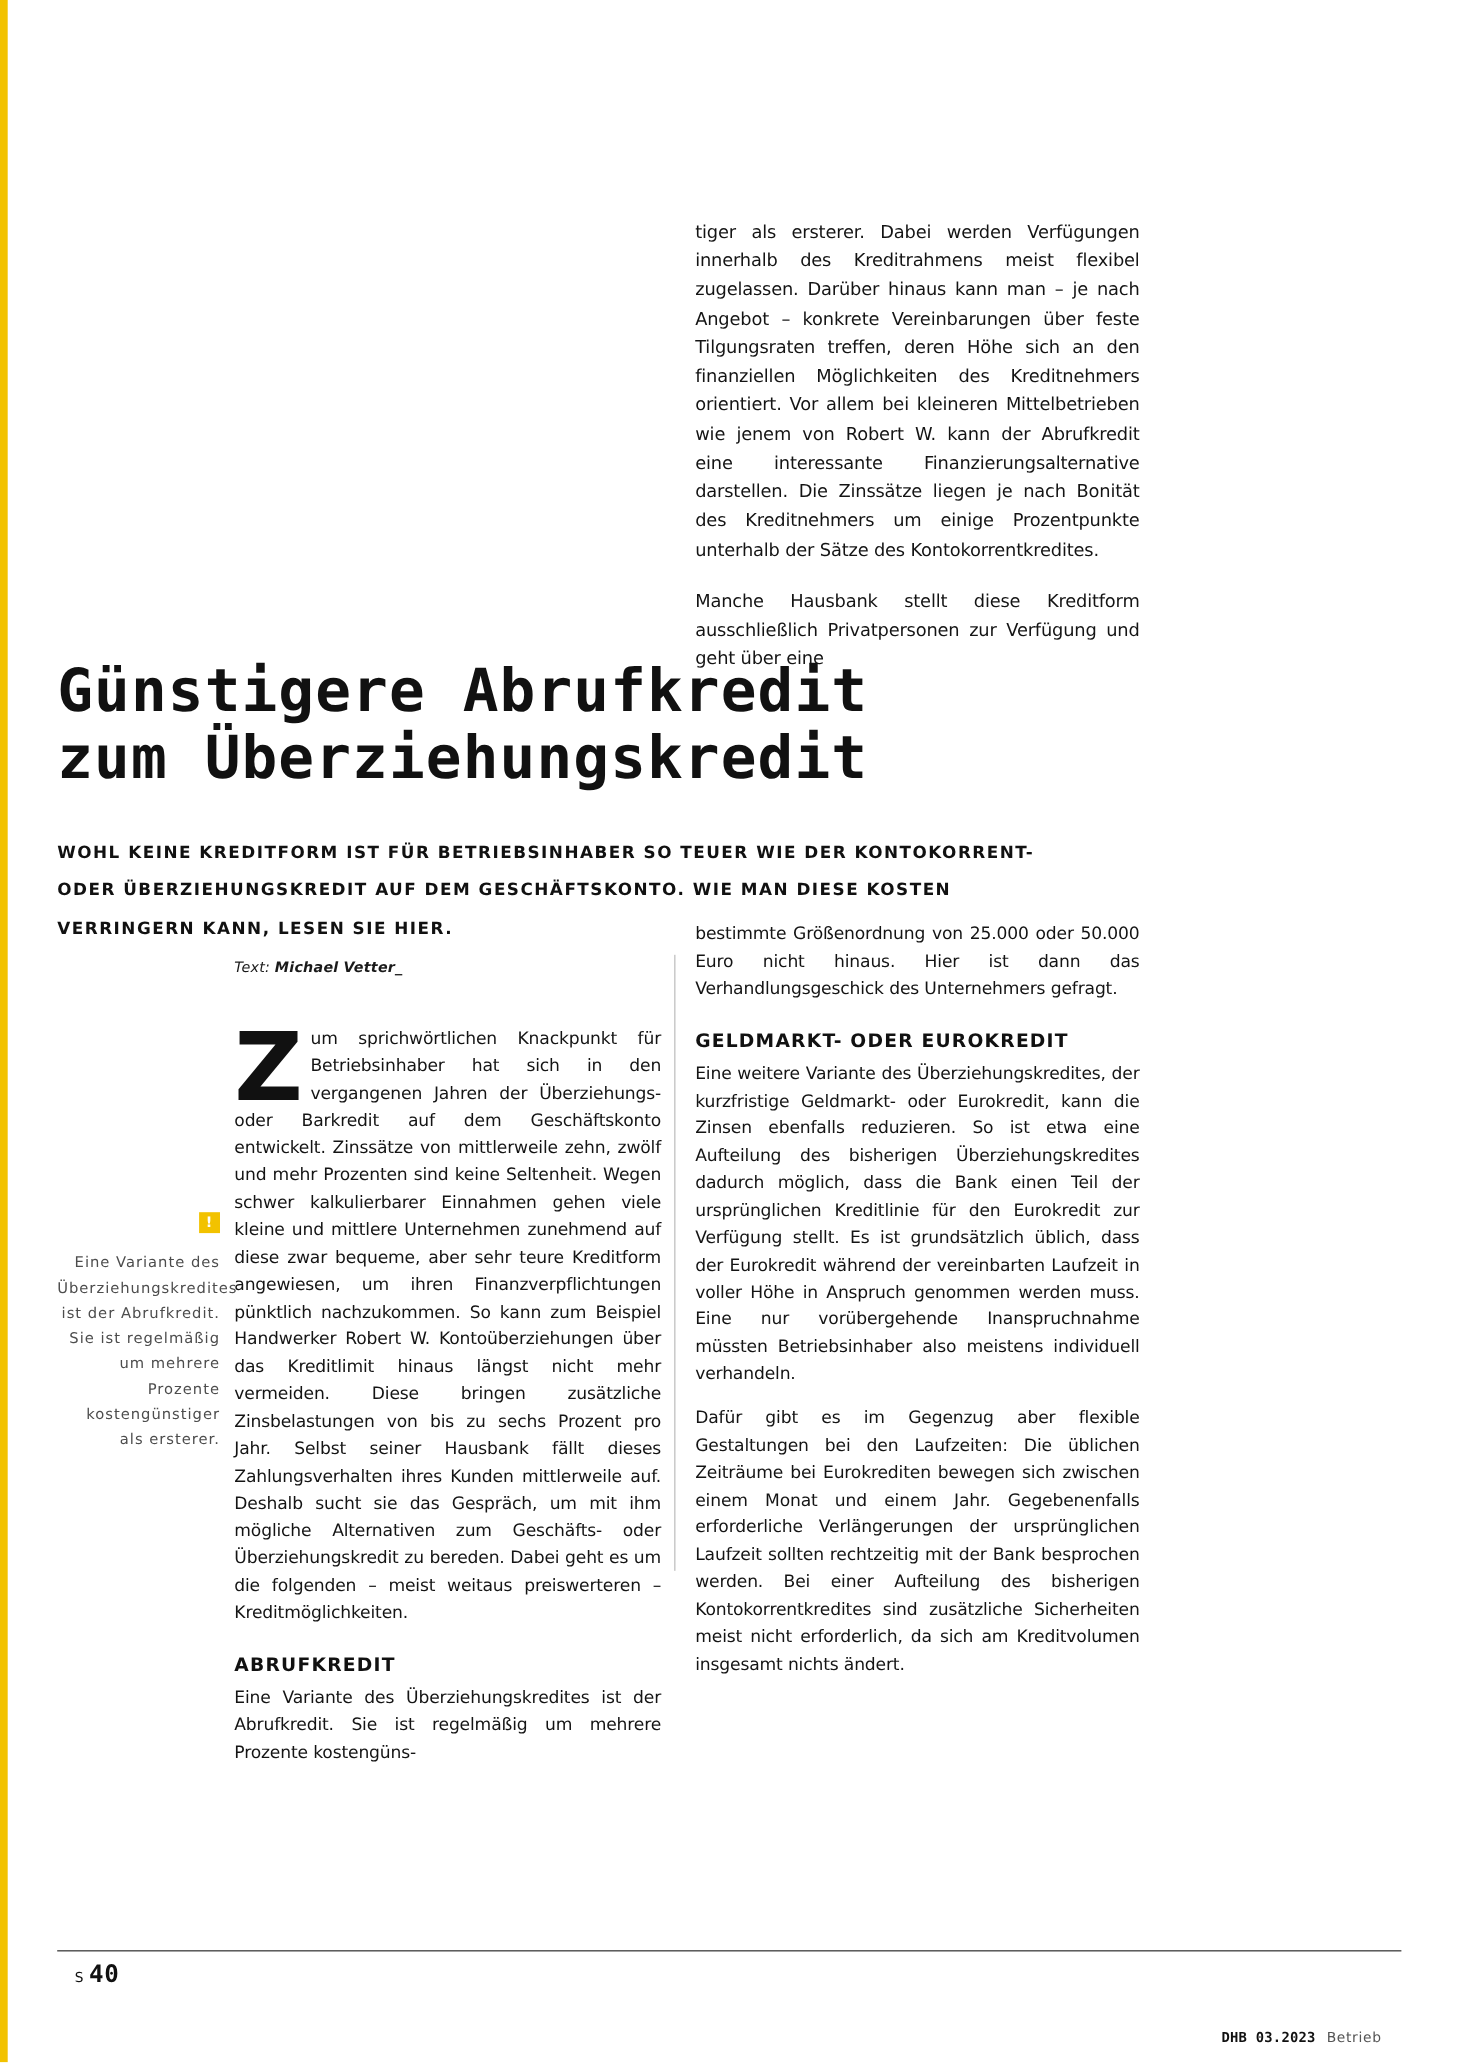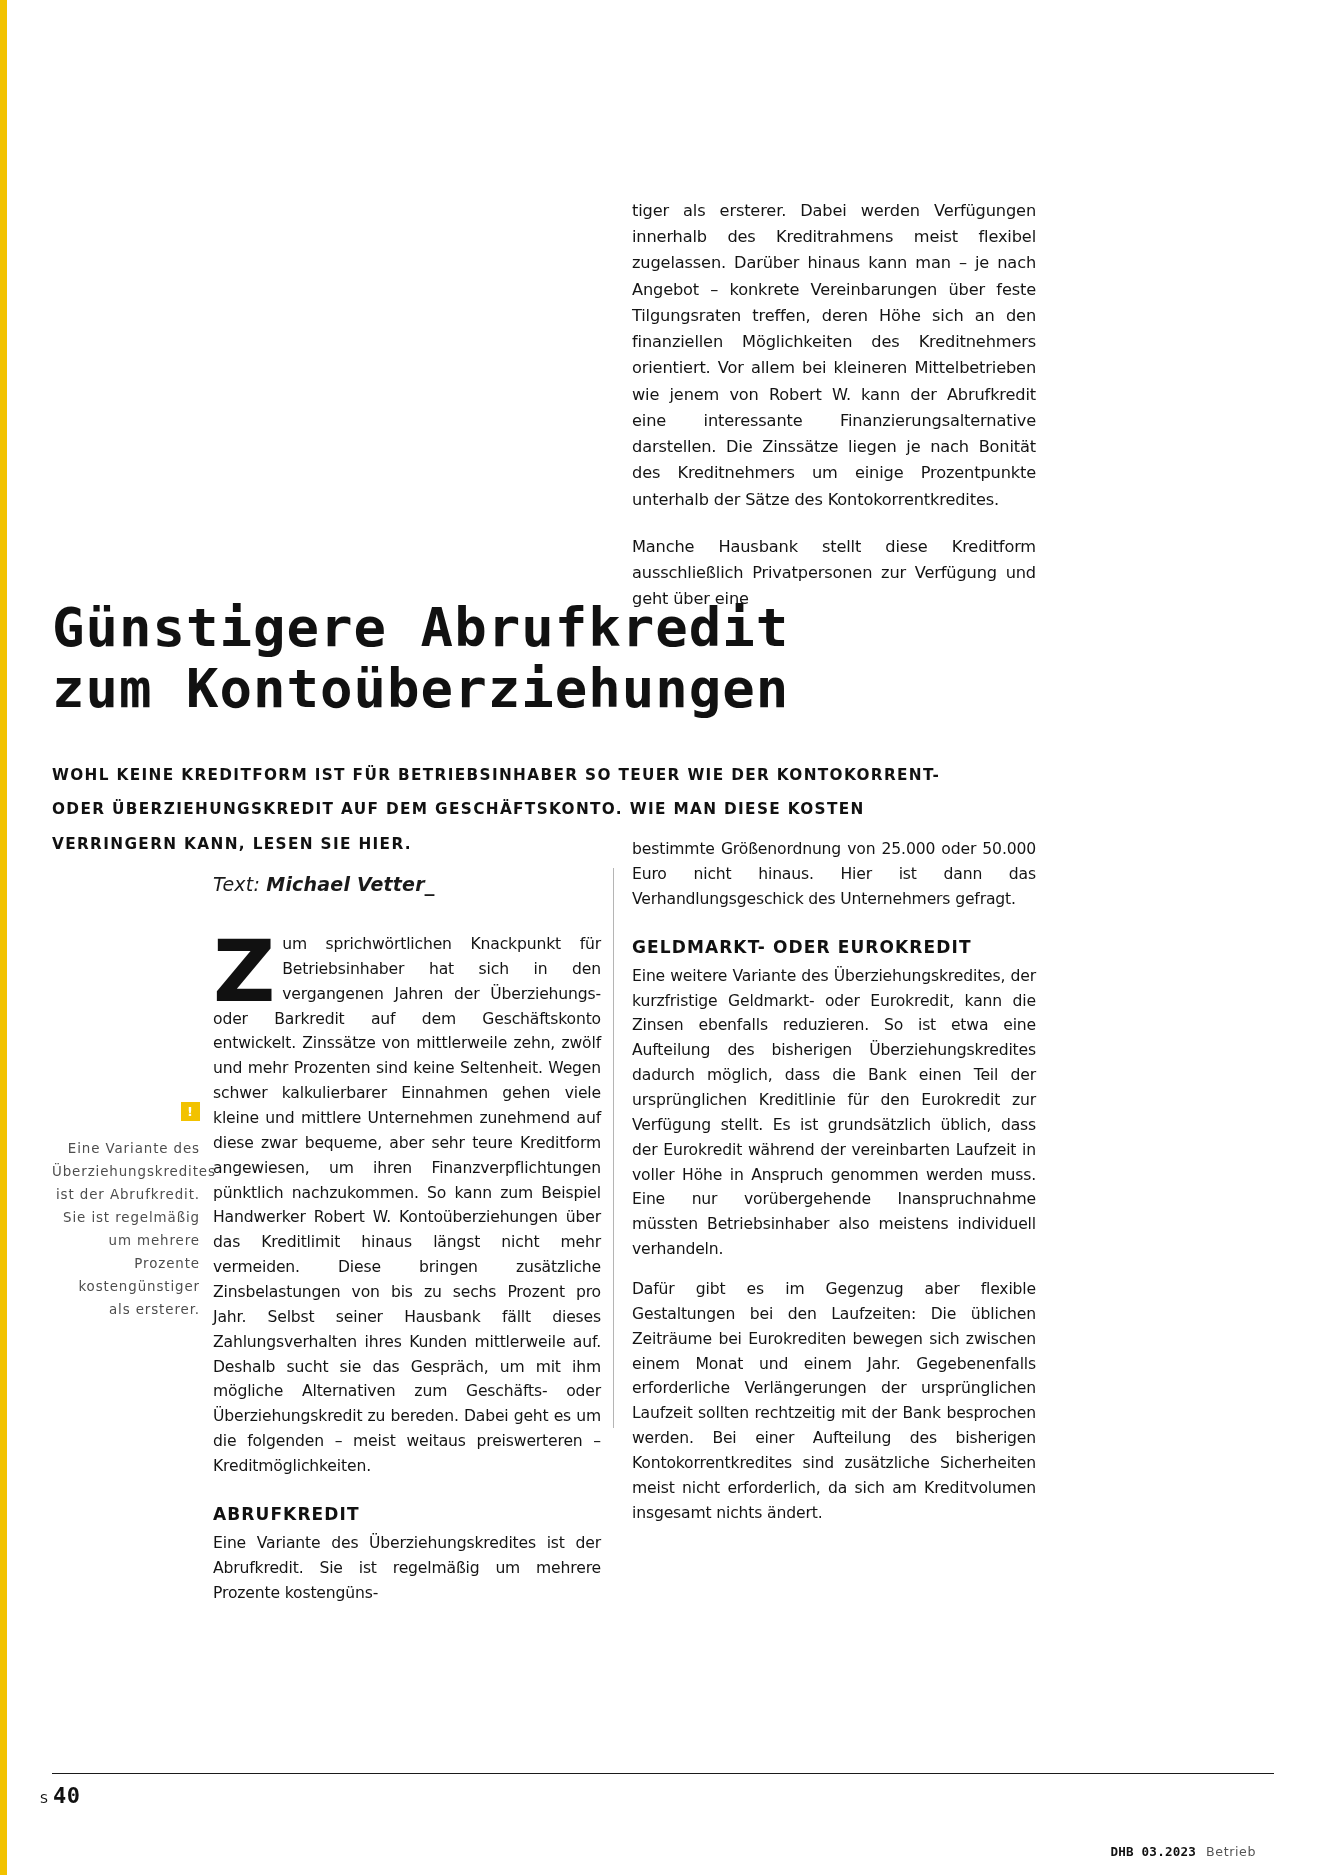--- a/index.html
+++ b/index.html
@@ -66,21 +66,21 @@
     letter-spacing: 1.35px;
     color: #111111;
     margin-top: 44px;
   }
 
   
   .byline {
     position: absolute;
     left: 213px;
     top: 873px;
-    font-size: 19px;
+    font-size: 13px;
     font-style: italic;
     letter-spacing: 0.2px;
     color: #1a1a1a;
   }
   .byline b {
     font-weight: 700;
   }
 
   
   .col {
@@ -168,21 +168,21 @@
   .footer-rule {
     position: absolute;
     left: 52px;
     top: 1773px;
     width: 1222px;
     height: 1px;
     background: #1a1a1a;
   }
   .folio {
     position: absolute;
-    left: 40px;
+    left: 68px;
     top: 1783px;
     font-family: "DejaVu Sans", sans-serif;
     color: #111111;
   }
   .folio .s {
     font-size: 12.5px;
     letter-spacing: 1px;
     vertical-align: baseline;
   }
   .folio .num {
@@ -230,21 +230,21 @@
 
   <div class="edge-bar"></div>
 
   <div class="top-col">
     <p>tiger als ersterer. Dabei werden Verfügungen innerhalb des Kreditrahmens meist flexibel zugelassen. Darüber hinaus kann man – je nach Angebot – konkrete Vereinbarungen über feste Tilgungsraten treffen, deren Höhe sich an den finanziellen Möglichkeiten des Kreditnehmers orientiert. Vor allem bei kleineren Mittelbetrieben wie jenem von Robert W. kann der Abrufkredit eine interessante Finanzierungsalternative darstellen. Die Zinssätze liegen je nach Bonität des Kreditnehmers um einige Prozentpunkte unterhalb der Sätze des Kontokorrentkredites.</p>
     <p>Manche Hausbank stellt diese Kreditform ausschließlich Privatpersonen zur Verfügung und geht über eine</p>
   </div>
 
   <h1 class="headline">
     <span class="line">Günstigere Abrufkredit</span>
-    <span class="line">zum Kontoüberziehungen</span>
+    <span class="line">zum Überziehungskredit</span>
   </h1>
 
   <div class="standfirst">WOHL KEINE KREDITFORM IST FÜR BETRIEBSINHABER SO TEUER WIE DER KONTOKORRENT- ODER ÜBERZIEHUNGSKREDIT AUF DEM GESCHÄFTSKONTO. WIE MAN DIESE KOSTEN VERRINGERN KANN, LESEN SIE HIER.</div>
 
   <div class="byline">
     <span>Text:</span>
     <b>Michael Vetter_</b>
   </div>
 
   <div class="note">

